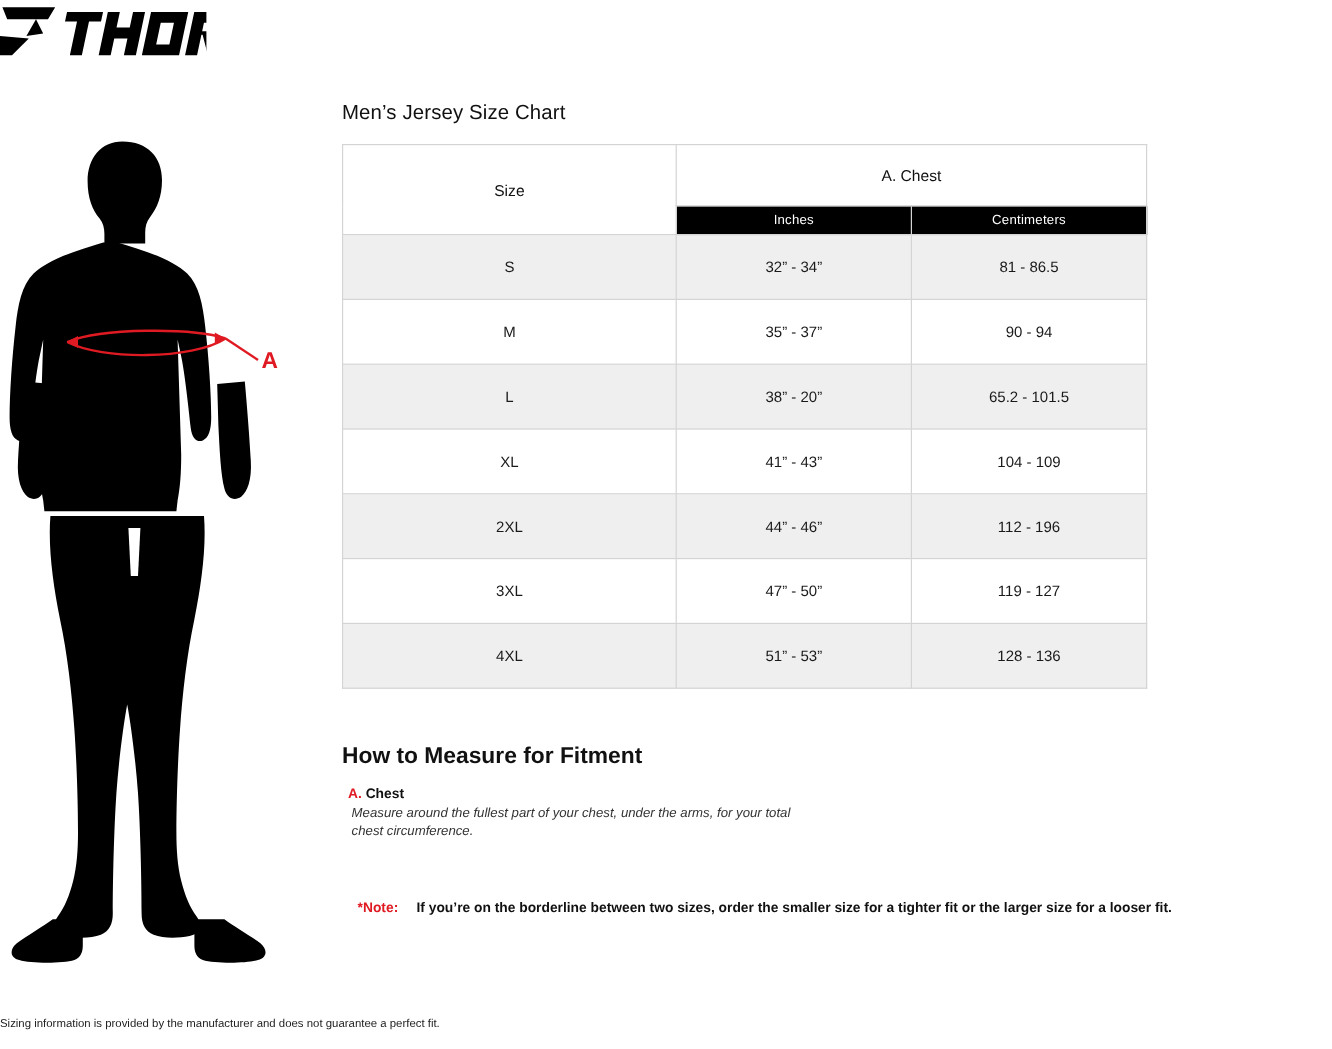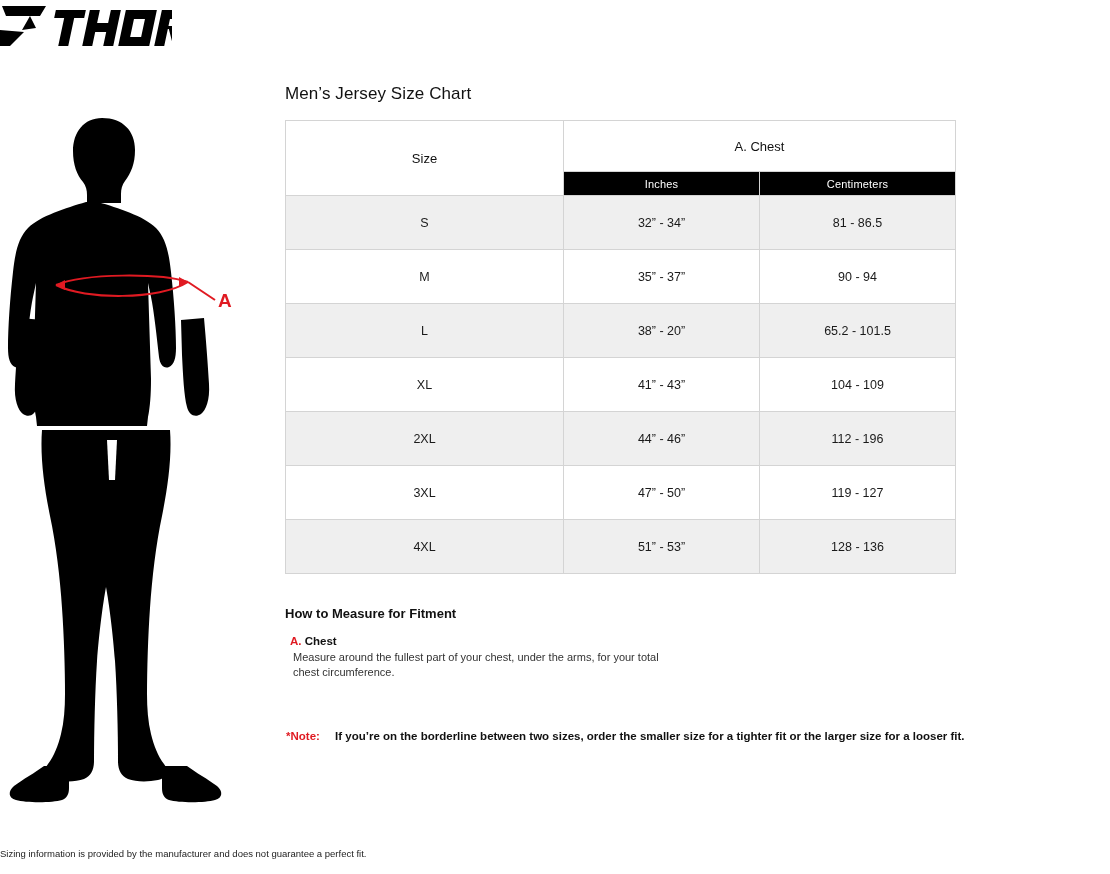--- a/index.html
+++ b/index.html
@@ -97,23 +97,23 @@
   }
   tbody tr.shade td {
     background: #efefef;
   }
   tbody tr.plain td {
     background: #ffffff;
   }
 
   
   h2.measure-title {
-    font-size: 13px;
-    font-weight: bold;
-    margin: 32px 0 14px 0;
+    font-size: 19px;
+    font-weight: bold;
+    margin: 46px 0 14px 0;
     color: #111111;
   }
   .measure-item {
     margin-left: 5px;
   }
   .measure-head {
     font-size: 11.5px;
     font-weight: bold;
     color: #111;
     margin-bottom: 3px;
@@ -121,25 +121,26 @@
   .measure-letter {
     color: #e01a22;
     font-weight: bold;
   }
   .measure-body {
     font-size: 11px;
     color: #333333;
     line-height: 1.38;
     max-width: 390px;
     margin-left: 3px;
+    font-style: italic;
   }
 
   .note {
     margin-top: 50px;
-    margin-left: 1px;
+    margin-left: 13px;
     font-size: 11.5px;
   }
   .note-label {
     color: #e01a22;
     font-weight: bold;
   }
   .note-text {
     color: #111111;
     font-weight: bold;
     margin-left: 12px;

